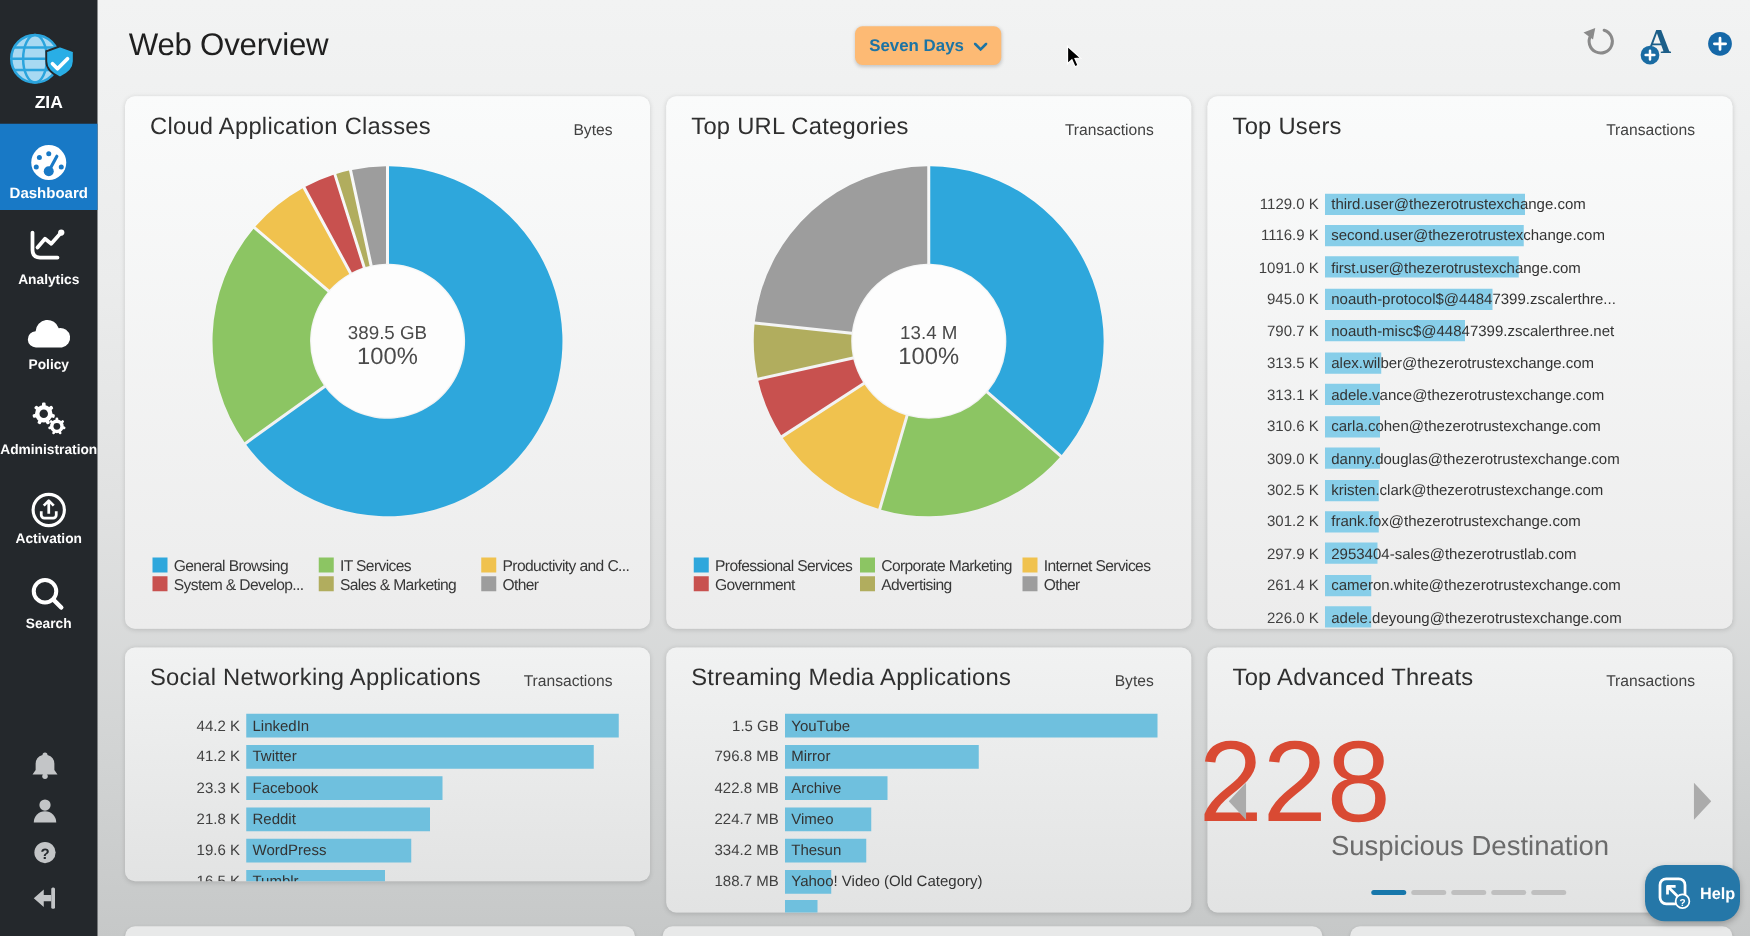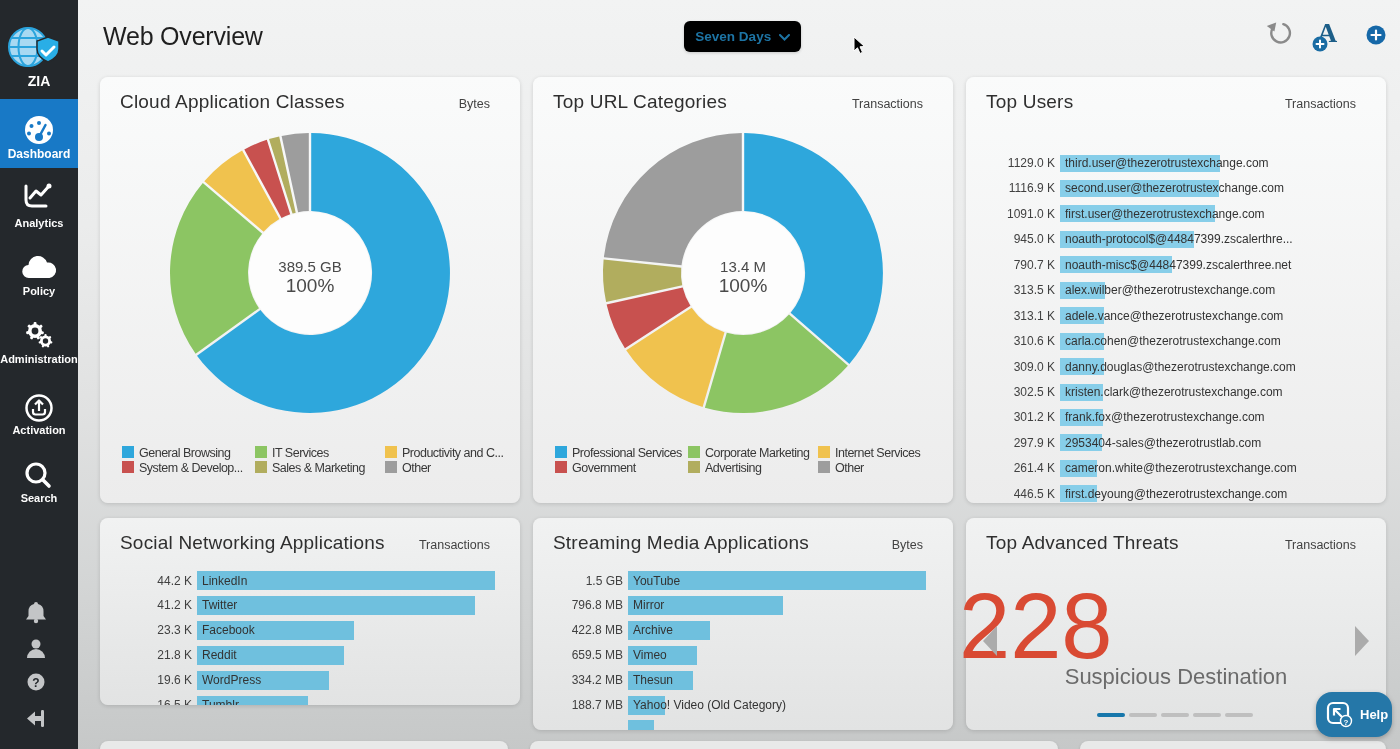--- a/index.html
+++ b/index.html
@@ -1,20 +1,20 @@
 <!DOCTYPE html>
 <html><head><meta charset="utf-8">
 <style>
 *{margin:0;padding:0;box-sizing:border-box}
 html,body{width:1400px;height:749px;overflow:hidden;font-family:"Liberation Sans",sans-serif}
 body{background:linear-gradient(180deg,#f2f3f3 0%,#ebecec 30%,#e0e1e1 55%,#d2d4d4 80%,#c6c8c8 100%);position:relative}
 .sidebar{position:absolute;left:0;top:0;width:78px;height:749px;background:#24282c;z-index:5}
 .main{position:absolute;left:78px;top:0;width:1322px;height:749px}
 .hdr-title{position:absolute;left:25px;top:22px;font-size:25px;color:#1f1f1f;letter-spacing:-0.2px}
-.sevendays{position:absolute;left:606px;top:21px;width:117px;height:31px;background:#000000;border-radius:6px;box-shadow:0 1px 3px rgba(0,0,0,.18);color:#1d74a4;font-size:13.5px;font-weight:bold;text-align:center;line-height:31px}
+.sevendays{position:absolute;left:606px;top:21px;width:117px;height:31px;background:#fdba74;border-radius:6px;box-shadow:0 1px 3px rgba(0,0,0,.18);color:#1d74a4;font-size:13.5px;font-weight:bold;text-align:center;line-height:31px}
 .card{position:absolute;border-radius:8px;background:linear-gradient(180deg,#fafbfb,#ececec);box-shadow:0 1px 4px rgba(0,0,0,.14)}
 .card.r2{background:linear-gradient(180deg,#f1f2f2,#e2e3e3)}
 .ctitle{position:absolute;left:20px;top:14px;font-size:19px;color:#2f2f2f;letter-spacing:0.2px}
 .cunit{position:absolute;right:30px;top:20px;font-size:12.5px;color:#424242}
 .lg{position:absolute;font-size:12.5px;letter-spacing:-0.5px;color:#383838;white-space:nowrap}
 .sw{display:inline-block;width:12px;height:12px;margin-right:5px;vertical-align:-1px}
 .dcenter{position:absolute;left:0;width:420px;text-align:center;color:#4a4a4a}
 .brow{position:absolute;left:0;width:100%}
 .bval{position:absolute;right:auto;left:0;text-align:right;font-size:12px;color:#414141;top:50%;transform:translateY(-50%)}
 .bbar{position:absolute;top:0;height:100%}
@@ -239,23 +239,23 @@
         <div class="bval" style="width:89px">297.9 K</div>
         <div class="bbar" style="left:94px;width:42.3px;background:#87cee9"></div>
         <div class="blab" style="left:99px">2953404-sales@thezerotrustlab.com</div>
       </div>
       <div class="brow" style="top:382.8px;height:17px">
         <div class="bval" style="width:89px">261.4 K</div>
         <div class="bbar" style="left:94px;width:37.1px;background:#87cee9"></div>
         <div class="blab" style="left:99px">cameron.white@thezerotrustexchange.com</div>
       </div>
       <div class="brow" style="top:408.3px;height:17px">
-        <div class="bval" style="width:89px">446.5 K</div>
+        <div class="bval" style="width:89px">226.0 K</div>
         <div class="bbar" style="left:94px;width:36.8px;background:#87cee9"></div>
-        <div class="blab" style="left:99px">first.deyoung@thezerotrustexchange.com</div>
+        <div class="blab" style="left:99px">adele.deyoung@thezerotrustexchange.com</div>
       </div>
   </div>
 
   <div class="card r2" style="left:22px;top:518px;width:420px;height:187px;overflow:hidden">
     <div class="ctitle">Social Networking Applications</div>
       <div class="cunit">Transactions</div>
     <div class="brow" style="top:53.0px;height:19px">
         <div class="bval" style="width:92px">44.2 K</div>
         <div class="bbar" style="left:97px;width:298.0px;background:#6fc0de"></div>
         <div class="blab" style="left:102px">LinkedIn</div>
@@ -303,21 +303,21 @@
         <div class="bval" style="width:90px">796.8 MB</div>
         <div class="bbar" style="left:95px;width:154.6px;background:#6fc0de"></div>
         <div class="blab" style="left:100px">Mirror</div>
       </div>
       <div class="brow" style="top:102.8px;height:19px">
         <div class="bval" style="width:90px">422.8 MB</div>
         <div class="bbar" style="left:95px;width:82.0px;background:#6fc0de"></div>
         <div class="blab" style="left:100px">Archive</div>
       </div>
       <div class="brow" style="top:127.7px;height:19px">
-        <div class="bval" style="width:90px">659.5 MB</div>
+        <div class="bval" style="width:90px">224.7 MB</div>
         <div class="bbar" style="left:95px;width:68.8px;background:#6fc0de"></div>
         <div class="blab" style="left:100px">Vimeo</div>
       </div>
       <div class="brow" style="top:152.6px;height:19px">
         <div class="bval" style="width:90px">334.2 MB</div>
         <div class="bbar" style="left:95px;width:64.8px;background:#6fc0de"></div>
         <div class="blab" style="left:100px">Thesun</div>
       </div>
       <div class="brow" style="top:177.5px;height:19px">
         <div class="bval" style="width:90px">188.7 MB</div>

